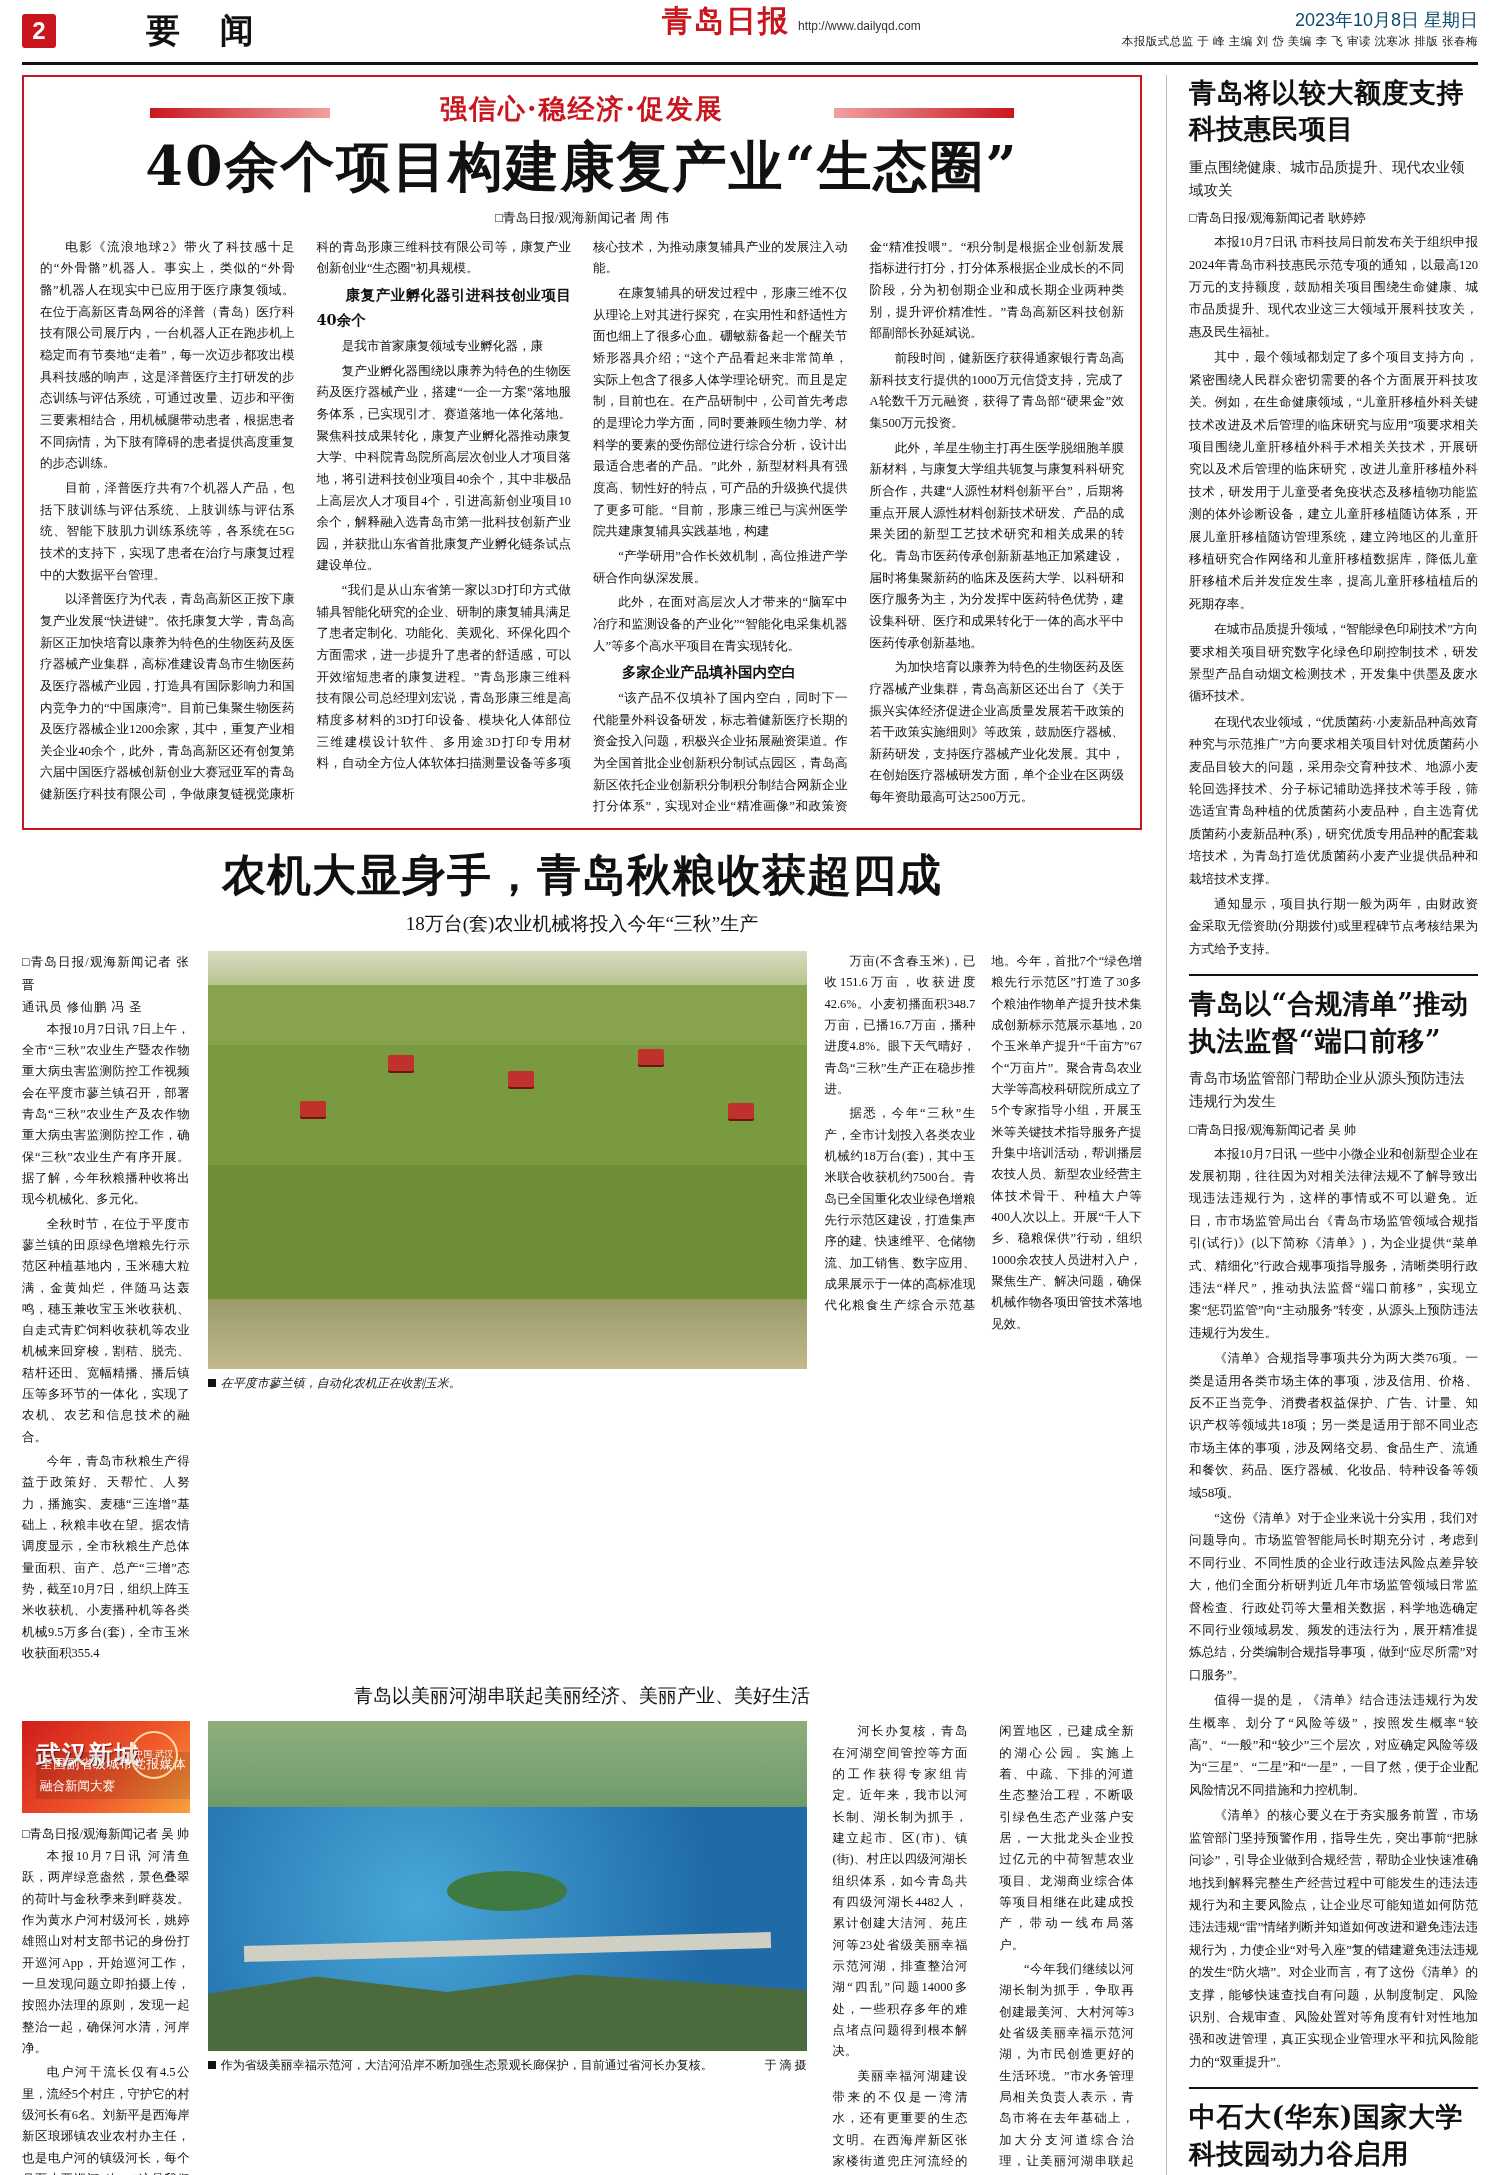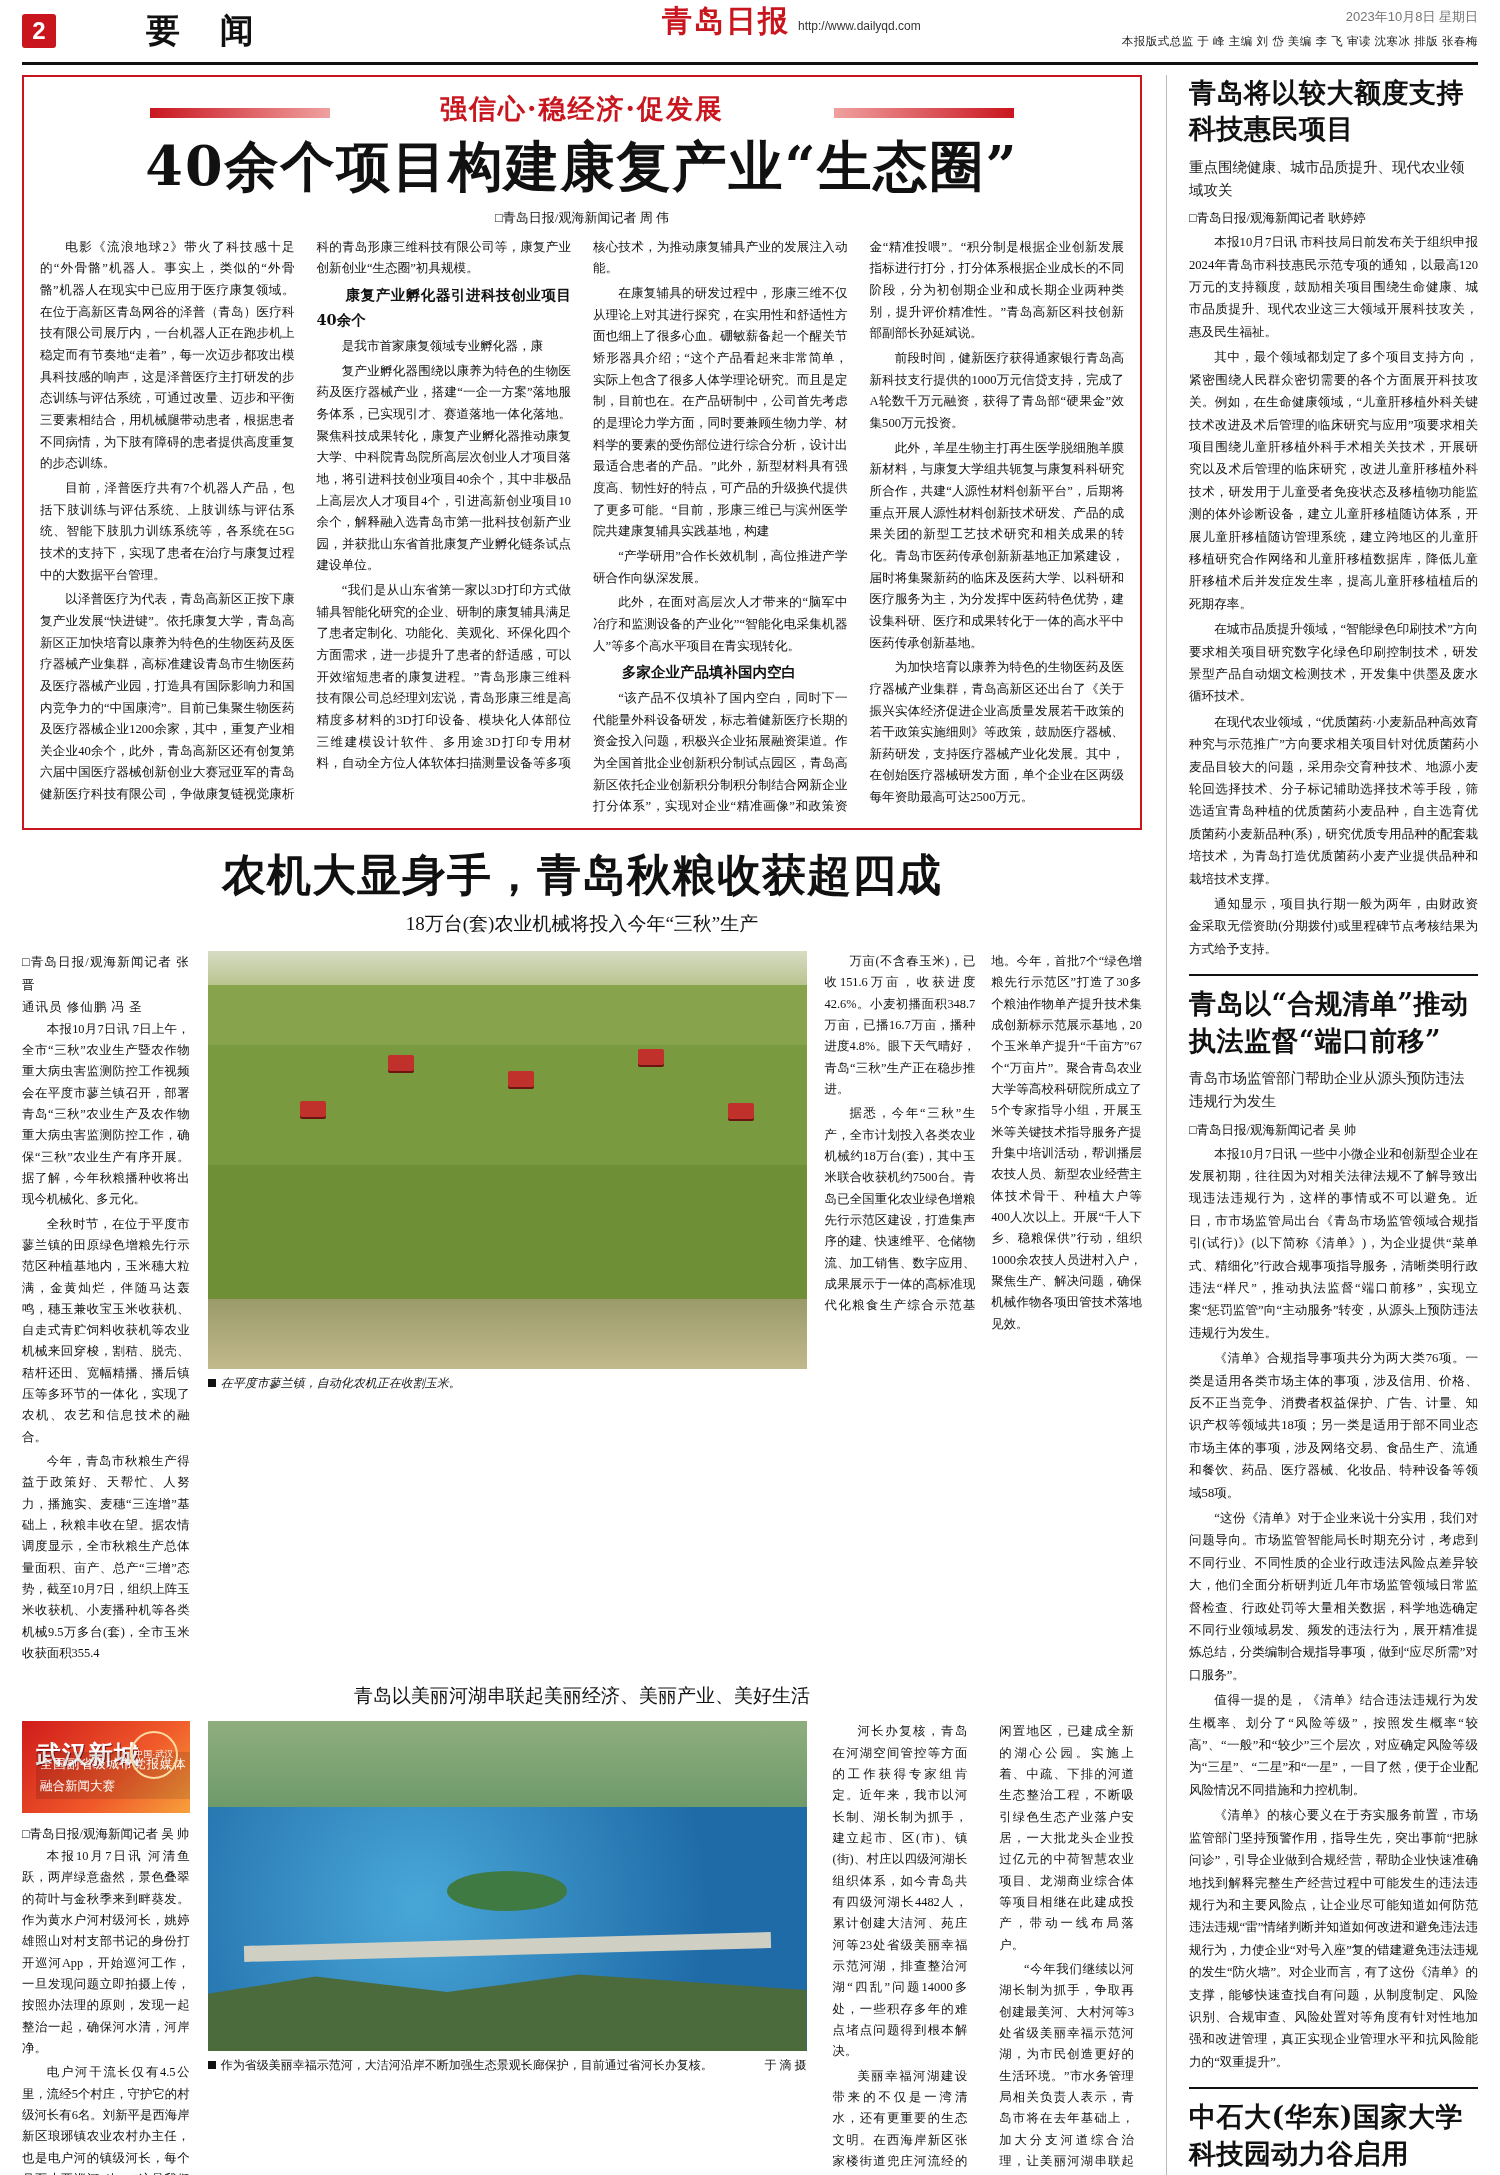--- a/index.html
+++ b/index.html
@@ -6,21 +6,21 @@
   body{width:1500px;height:2175px;font-family:"Liberation Serif",serif;color:#111;position:relative;overflow:hidden;}
   .page{width:1500px;height:2175px;position:relative;box-sizing:border-box;padding:0 22px;}
 
   
   .masthead{height:62px;display:flex;align-items:center;border-bottom:3px solid #111;position:relative;}
   .pagenum{width:34px;height:34px;background:#c9161e;color:#fff;font-family:"Liberation Sans",sans-serif;font-weight:bold;font-size:24px;display:flex;align-items:center;justify-content:center;border-radius:3px;}
   .sectionname{font-size:34px;font-weight:bold;letter-spacing:14px;margin-left:90px;font-family:"DejaVu Serif",serif;}
   .mh-center{position:absolute;left:640px;top:6px;display:flex;align-items:flex-end;}
   .mh-logo{color:#c9161e;font-size:30px;font-weight:bold;letter-spacing:2px;font-family:"DejaVu Serif",serif;line-height:1;text-align:right;}
   .mh-url{font-size:12px;color:#333;margin-left:8px;font-family:"Liberation Sans",sans-serif;padding-bottom:3px;}
-  .mh-date{position:absolute;right:0;top:8px;font-size:13px;font-family:"Liberation Sans",sans-serif;color:#737373;}
+  .mh-date{position:absolute;right:0;top:8px;font-size:18px;font-family:"Liberation Sans",sans-serif;color:#0c4a6e;}
   .mh-credits{position:absolute;right:0;top:34px;font-size:11.5px;font-family:"Liberation Sans",sans-serif;color:#222;letter-spacing:.5px;}
 
   
   .cols{display:flex;margin-top:10px;}
   .left{width:1120px;}
   .right{width:312px;margin-left:24px;border-left:1px solid #bbb;padding-left:22px;}
 
   
   .leadbox{border:2px solid #c9161e;padding:14px 16px 10px;position:relative;}
   .banner{text-align:center;margin-bottom:4px;position:relative;height:38px;}

